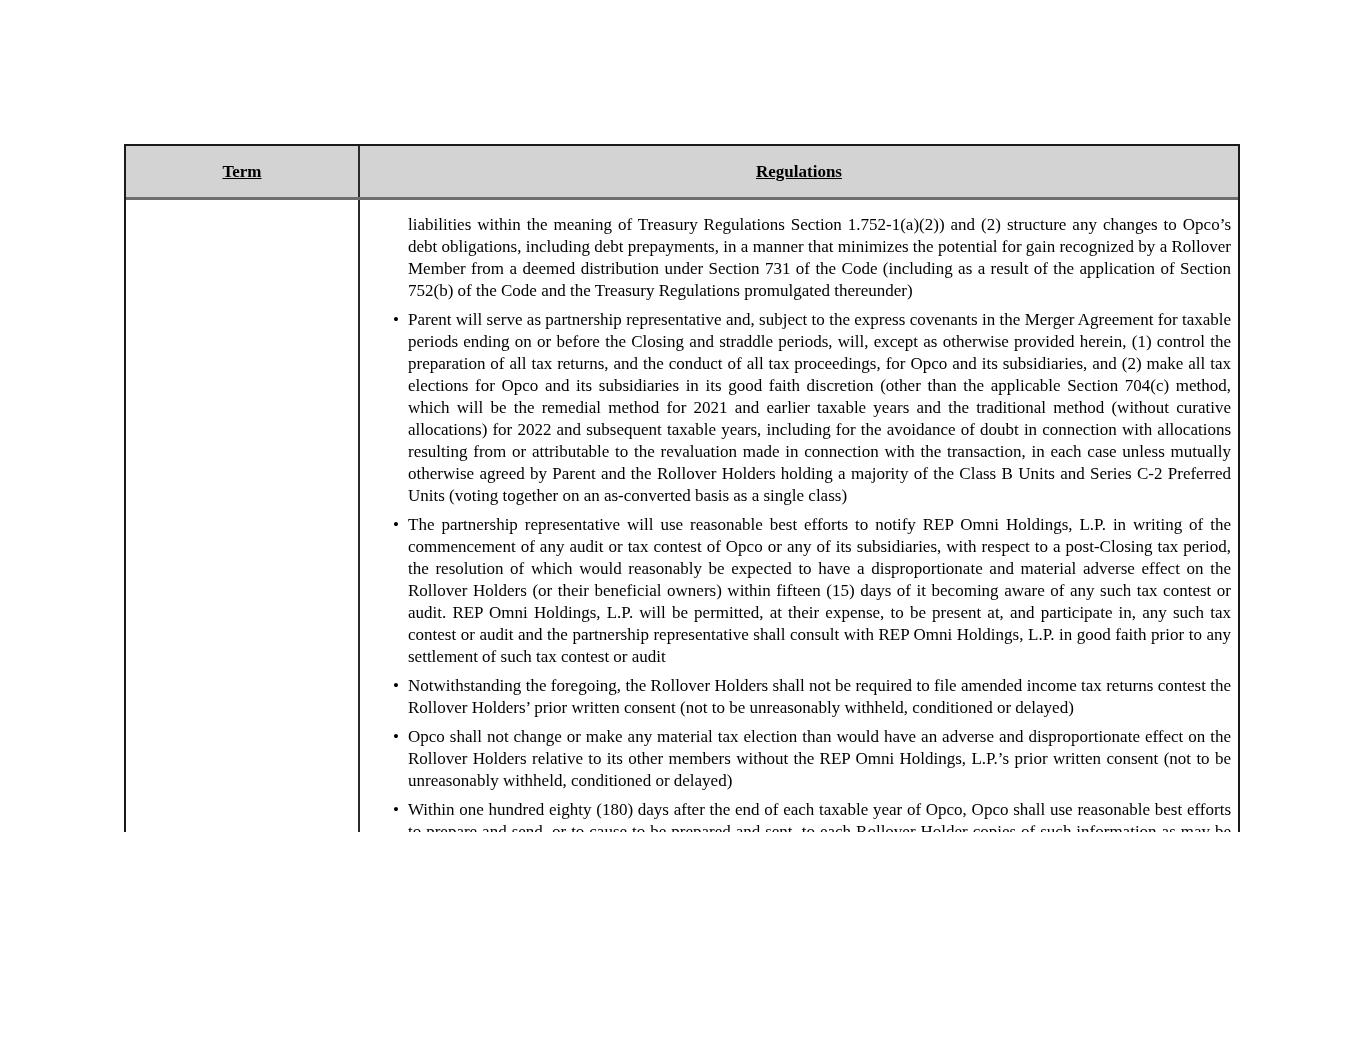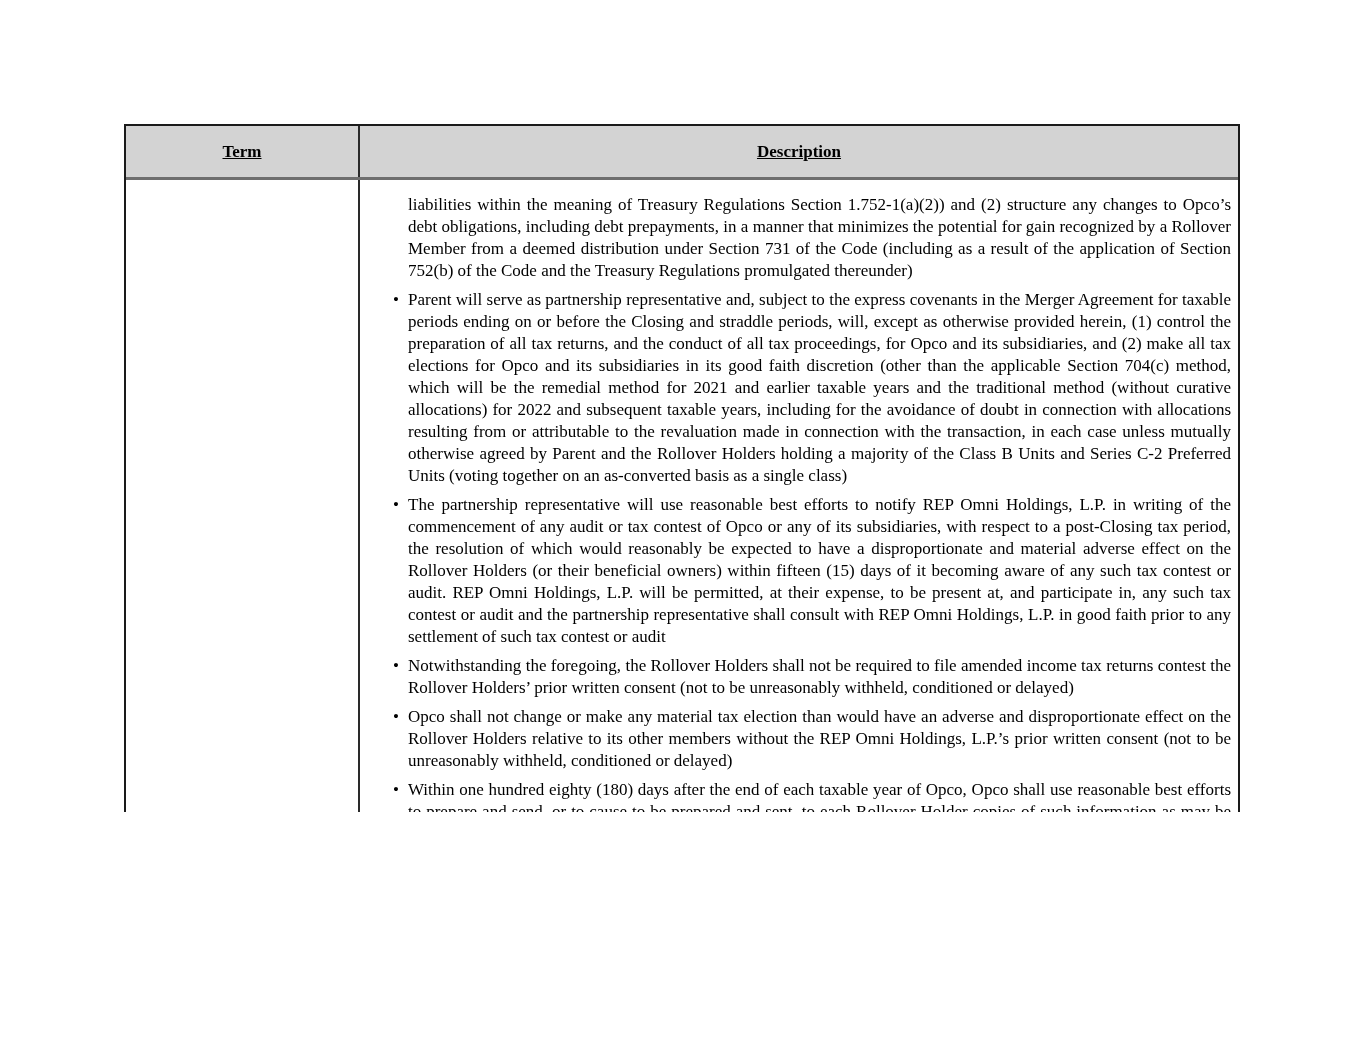--- a/index.html
+++ b/index.html
@@ -5,20 +5,21 @@
   * { margin: 0; padding: 0; box-sizing: border-box; }
   html, body { background: #ffffff; }
   body { font-family: "Liberation Serif", "DejaVu Serif", serif; color: #000; }
 
   .page {
     position: relative;
     width: 1365px;
     height: 812px;
     background: #ffffff;
     overflow: hidden;
+    margin-top: 20px;
   }
 
   .doc-table {
     position: absolute;
     left: 124px;
     top: 124px;
     width: 1116px;
     border: 2px solid #1a1a1a;
   }
 
@@ -86,21 +87,21 @@
 </style>
 </head>
 <body>
 
 <div class="page">
 
   <div class="doc-table">
 
     <div class="header-row">
       <div class="header-cell term">Term</div>
-      <div class="header-cell desc">Description</div>
+      <div class="header-cell desc">Regulations</div>
     </div>
 
     <div class="body-row">
       <div class="term-cell"></div>
 
       <div class="desc-cell">
 
         <div class="para">
           <span>liabilities within the meaning of Treasury Regulations Section 1.752-1(a)(2)) and (2) structure any changes to Opco’s debt obligations, including debt prepayments, in a manner that minimizes the potential for gain recognized by a Rollover Member from a deemed distribution under Section 731 of the Code (including as a result of the application of Section 752(b) of the Code and the Treasury Regulations promulgated thereunder)</span>
         </div>

